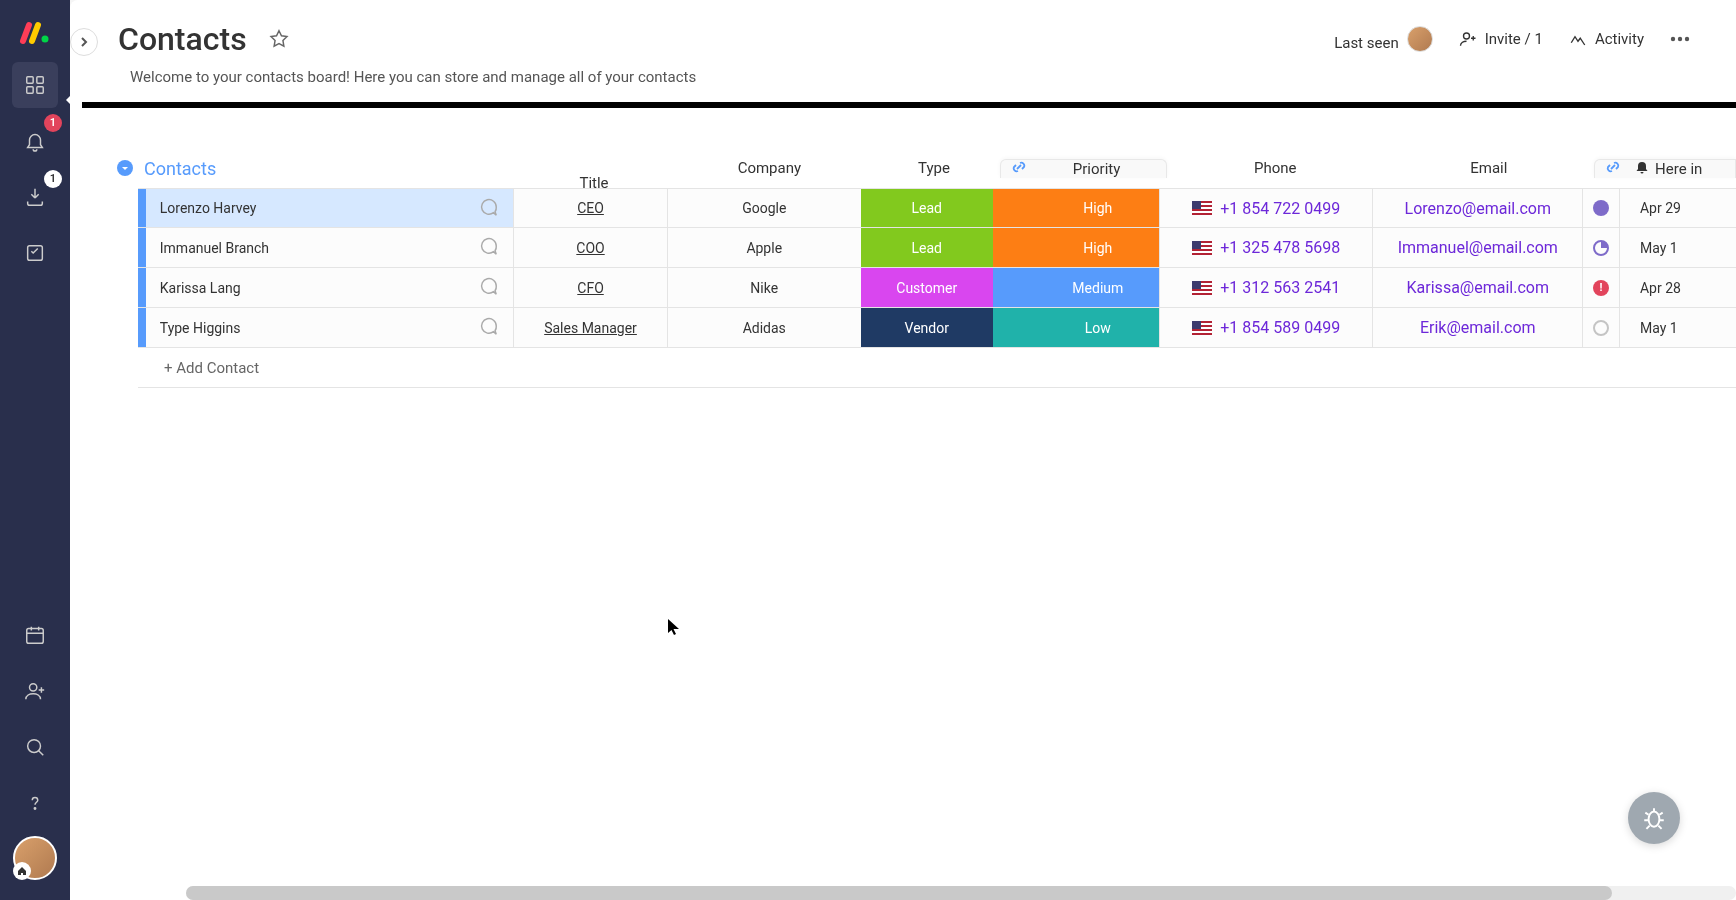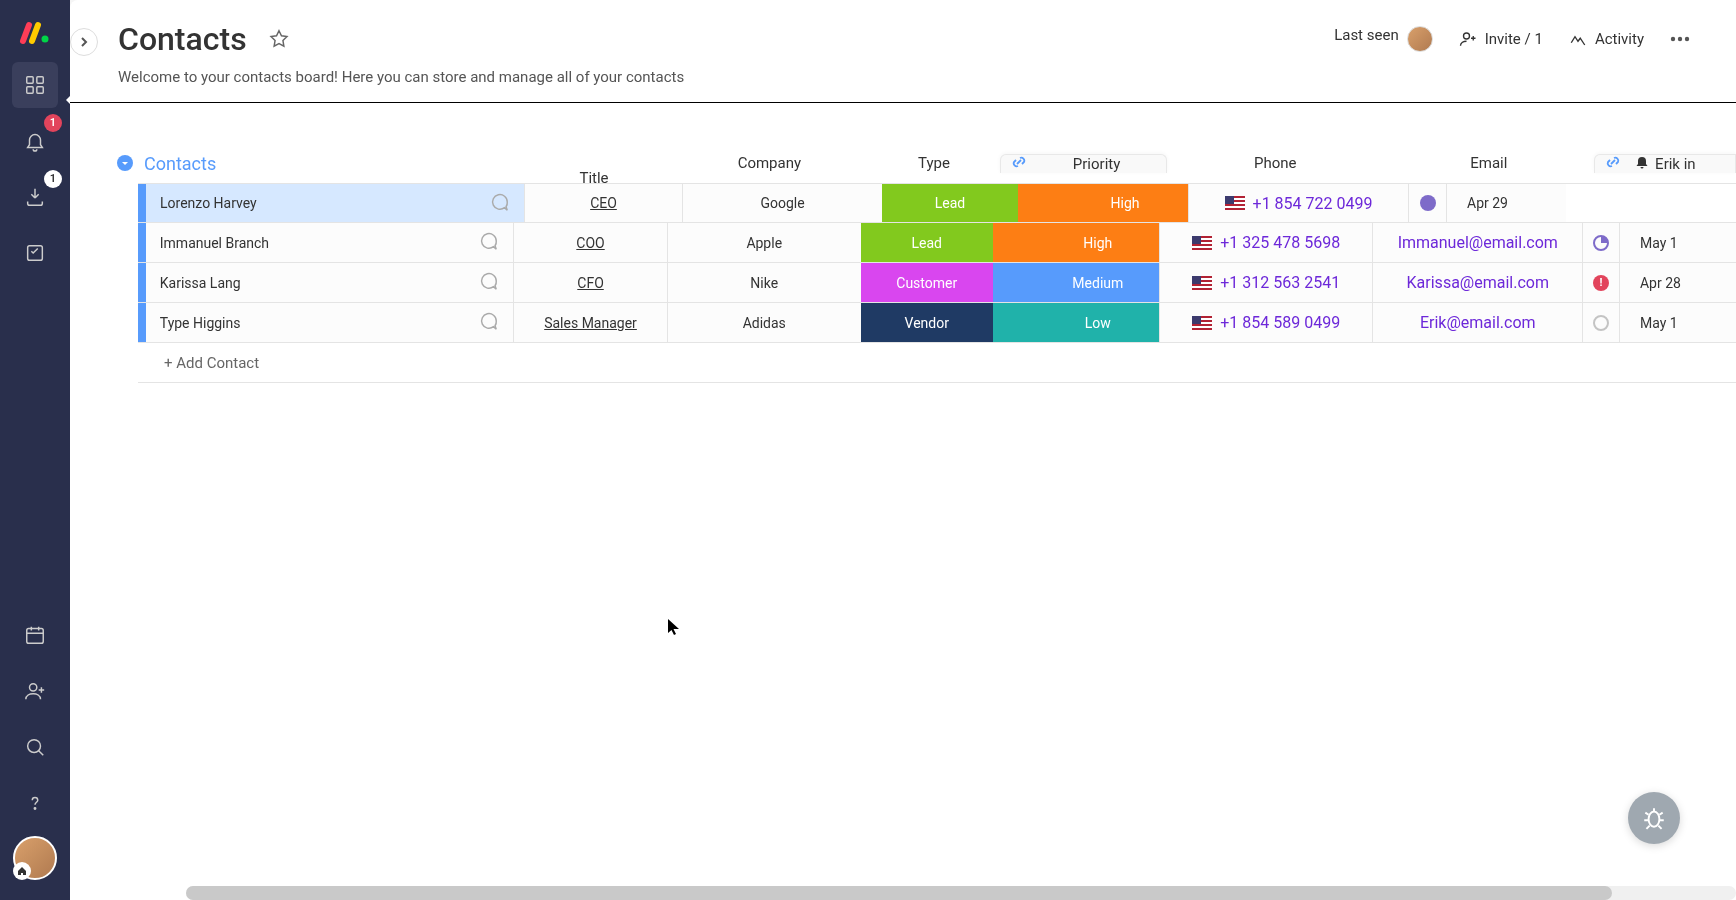--- a/index.html
+++ b/index.html
@@ -48,27 +48,27 @@
 
 .main { flex: 1; height: 100%; background: #fff; display: flex; flex-direction: column; position: relative; border-radius: 8px 0 0 0; overflow: hidden; }
 .main-inner { padding: 20px 0 0 0; height: 100%; overflow: hidden; position: relative; }
 
 
 .header { display: flex; align-items: center; padding: 0 40px 0 48px; margin-bottom: 10px; }
 .header h1 { font-size: 32px; font-weight: 500; color: #333; margin-right: 16px; }
 .star-btn { width: 32px; height: 32px; display: flex; align-items: center; justify-content: center; cursor: pointer; border-radius: 4px; }
 .star-btn svg { width: 22px; height: 22px; stroke: #666; fill: none; stroke-width: 1.6; }
 .header-spacer { flex: 1; }
-.header-item { display: flex; align-items: flex-start; font-size: 15px; color: #333; margin-left: 26px; cursor: pointer; }
+.header-item { display: flex; align-items: flex-end; font-size: 15px; color: #333; margin-left: 26px; cursor: pointer; }
 .header-item svg { width: 18px; height: 18px; stroke: #333; fill: none; stroke-width: 1.8; margin-right: 8px; }
 .last-seen-avatar { width: 26px; height: 26px; border-radius: 50%; background: linear-gradient(135deg,#d9a06b,#b07a50); margin-left: 8px; border: 1px solid #ddd; }
 .more-btn { width: 32px; height: 32px; display: flex; align-items: center; justify-content: center; cursor: pointer; margin-left: 20px; }
 .more-btn svg { width: 20px; height: 6px; fill: #555; }
 
-.description { padding: 0 48px 16px 48px; font-size: 15px; color: #555; border-bottom: 1px solid #000000; margin: 0 0 40px 0; }
+.description { padding: 0 48px 16px 48px; font-size: 15px; color: #555; border-bottom: 6px solid #000000; margin: 0 0 40px 12px; }
 
 
 .table-wrap { overflow-x: hidden; padding-left: 42px; }
 
 .group-header-row { display: flex; align-items: center; height: 40px; }
 .group-toggle-cell { flex: 0 0 26px; display: flex; align-items: center; justify-content: center; cursor: pointer; }
 .group-toggle-cell svg { width: 18px; height: 18px; fill: #579bfc; }
 .group-name { font-size: 18px; color: #579bfc; font-weight: 400; width: 386px; padding-left: 6px; cursor: pointer; }
 
 .col-header { display: flex; align-items: center; justify-content: center; font-size: 15px; color: #333; font-weight: 400; position: relative; border-left: 1px solid transparent; }
@@ -287,21 +287,21 @@
         <div class="col-header phone-col">Phone</div>
         <div class="col-header email-col">Email</div>
         <div class="col-header next-col">
           <span class="link-icon"><svg viewBox="0 0 16 16">
                 <path d="M6 10l4-4M7 12a3 3 0 01-4-4l2-2M9 4a3 3 0 014 4l-2 2"></path>
               </svg></span>
           <span class="bell-mini"><svg viewBox="0 0 14 14">
                 <path d="M11 9V6a4 4 0 10-8 0v3l-1.5 2h11z"></path>
                 <path d="M5.5 12a1.5 1.5 0 003 0"></path>
               </svg></span>
-          <span>Erik in</span>
+          <span>Here in</span>
         </div>
       </div>
 
       <div id="rows-container">
           <div class="row selected">
             <div class="row-bar"></div>
             <div class="name-cell">
               <span>Lorenzo Harvey</span>
               <span class="chat-icon"><svg viewBox="0 0 24 24">
                   <path d="M21 12a8 8 0 10-3 6.2L21 21l-1.3-3.8A7.9 7.9 0 0021 12z"></path>
@@ -316,20 +316,23 @@
                 <div class="stripe"></div>
                 <div class="stripe w"></div>
                 <div class="stripe"></div>
                 <div class="stripe w"></div>
                 <div class="stripe"></div>
                 <div class="stripe w"></div>
                 <div class="stripe"></div>
                 <div class="canton"></div>
               </div>
               <span class="num">+1 854 722 0499</span>
+            </div>
+            <div class="cell email-col">
+              <a>Lorenzo@email.com</a>
             </div>
             <div class="cell status-col">
               <div class="status-dot full-purple"></div>
             </div>
             <div class="cell date-col">Apr 29</div>
           </div>
           <div class="row">
             <div class="row-bar"></div>
             <div class="name-cell">
               <span>Immanuel Branch</span>

